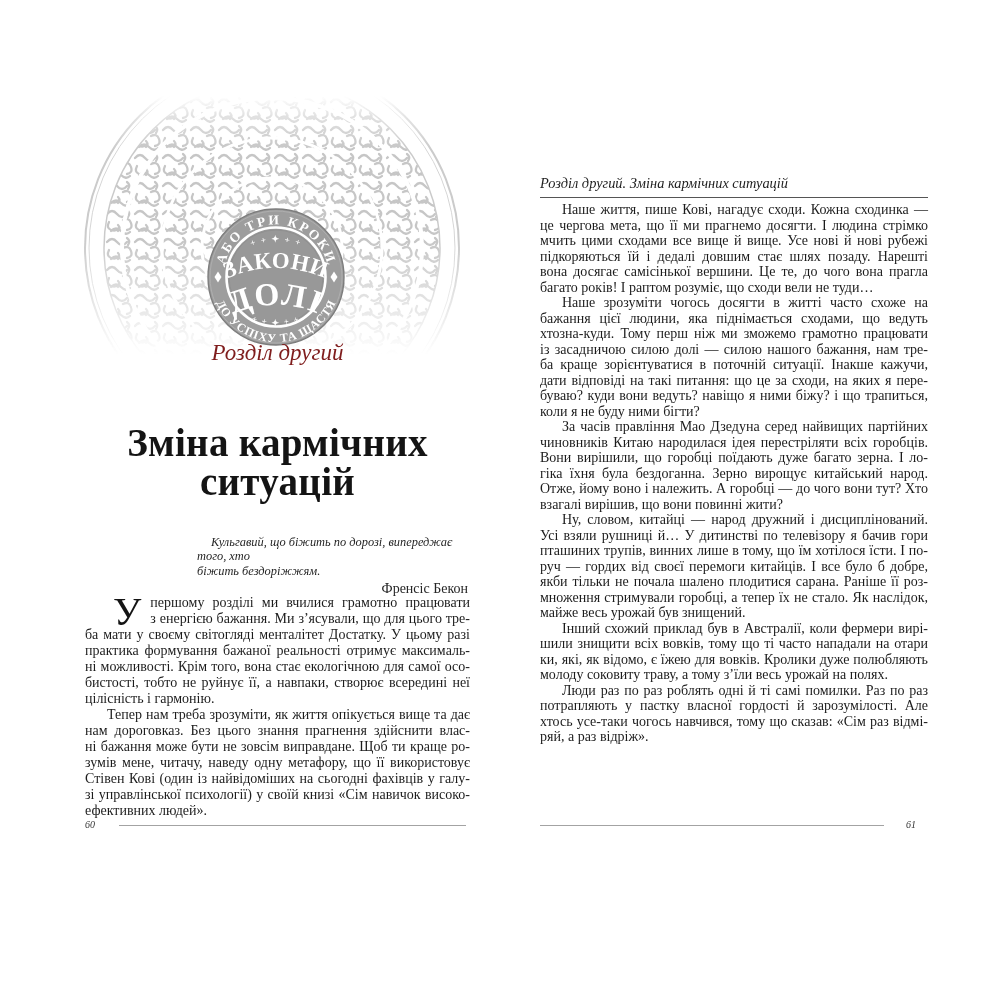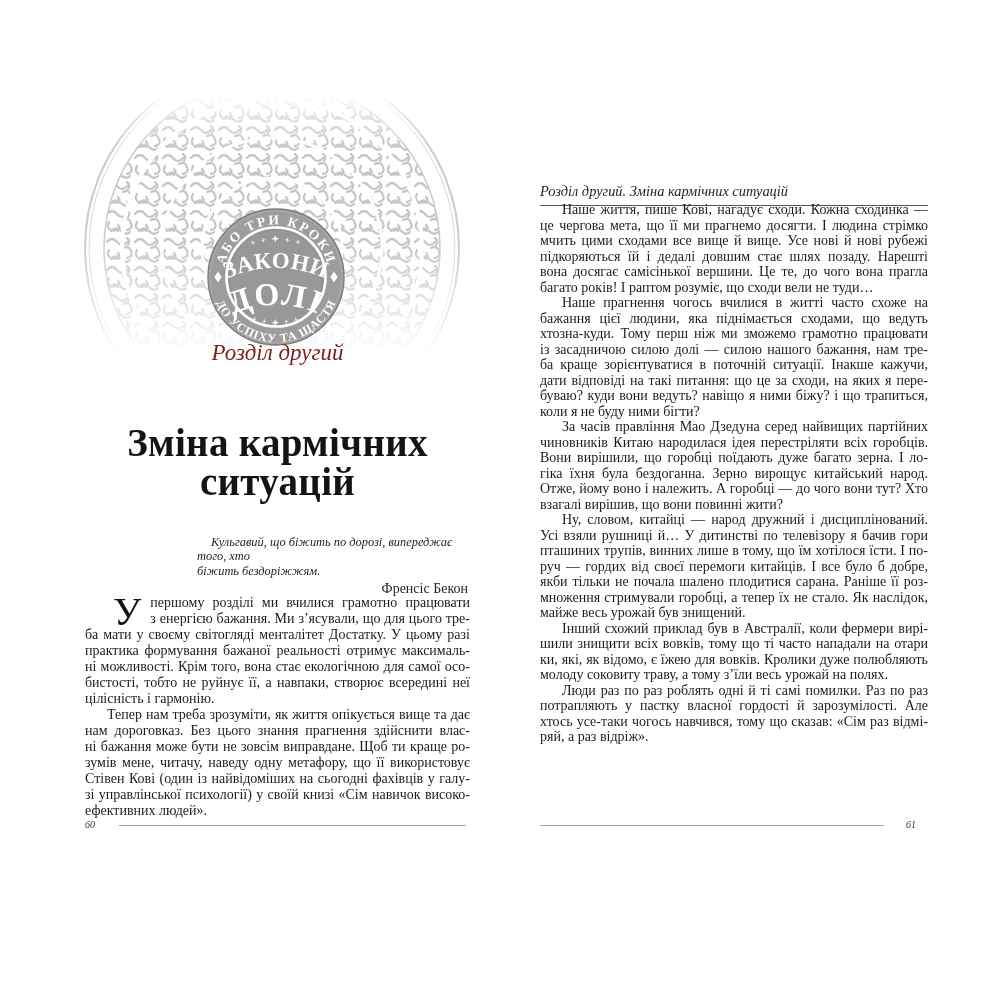--- a/index.html
+++ b/index.html
@@ -30,21 +30,21 @@
   #right-page .body{top:202px;font-size:14px;line-height:15.5px;}
 
   .ln{text-align:justify;text-align-last:justify;white-space:normal;}
   .ln.last{text-align-last:left;}
   .ln.ind{text-indent:22px;}
 
   .dropcap{float:left;font-size:40px;line-height:31px;padding:1px 9px 0 28px;color:#141414;}
 
   .running-header{position:absolute;top:175px;left:0;right:0;
     font-style:italic;font-size:14.4px;color:#1f1f1f;
-    padding-bottom:5px;border-bottom:1.4px solid #555;margin-top:8px;}
+    padding-bottom:5px;border-bottom:1.4px solid #555;}
 
   .footer{position:absolute;top:819px;left:0;right:0;display:flex;align-items:center;
     font-size:10px;font-style:italic;color:#333;}
   .footer .rule{flex:1;border-top:1.5px solid #a3a3a3;margin-top:2px;}
   #left-page .footer .rule{margin-left:24px;margin-right:4px;}
   #right-page .footer .rule{margin-right:22px;}
   #right-page .footer{padding-right:12px;font-style:italic;}
 </style>
 </head>
 <body>
@@ -170,21 +170,21 @@
   <div class="body">
       <div>
         <div class="ln ind">Наше життя, пише Кові, нагадує сходи. Кожна сходинка —</div>
         <div class="ln">це чергова мета, що її ми прагнемо досягти. І людина стрімко</div>
         <div class="ln">мчить цими сходами все вище й вище. Усе нові й нові рубежі</div>
         <div class="ln">підкоряються їй і дедалі довшим стає шлях позаду. Нарешті</div>
         <div class="ln">вона досягає самісінької вершини. Це те, до чого вона прагла</div>
         <div class="ln last">багато років! І раптом розуміє, що сходи вели не туди…</div>
       </div>
       <div>
-        <div class="ln ind">Наше прагнення чогось вчилися в житті часто схоже на</div>
+        <div class="ln ind">Наше зрозуміти чогось досягти в житті часто схоже на</div>
         <div class="ln">бажання цієї людини, яка піднімається сходами, що ведуть</div>
         <div class="ln">хтозна-куди. Тому перш ніж ми зможемо грамотно працювати</div>
         <div class="ln">із засадничою силою долі — силою нашого бажання, нам тре-</div>
         <div class="ln">ба краще зорієнтуватися в поточній ситуації. Інакше кажучи,</div>
         <div class="ln">дати відповіді на такі питання: що це за сходи, на яких я пере-</div>
         <div class="ln">буваю? куди вони ведуть? навіщо я ними біжу? і що трапиться,</div>
         <div class="ln last">коли я не буду ними бігти?</div>
       </div>
       <div>
         <div class="ln ind">За часів правління Мао Дзедуна серед найвищих партійних</div>

